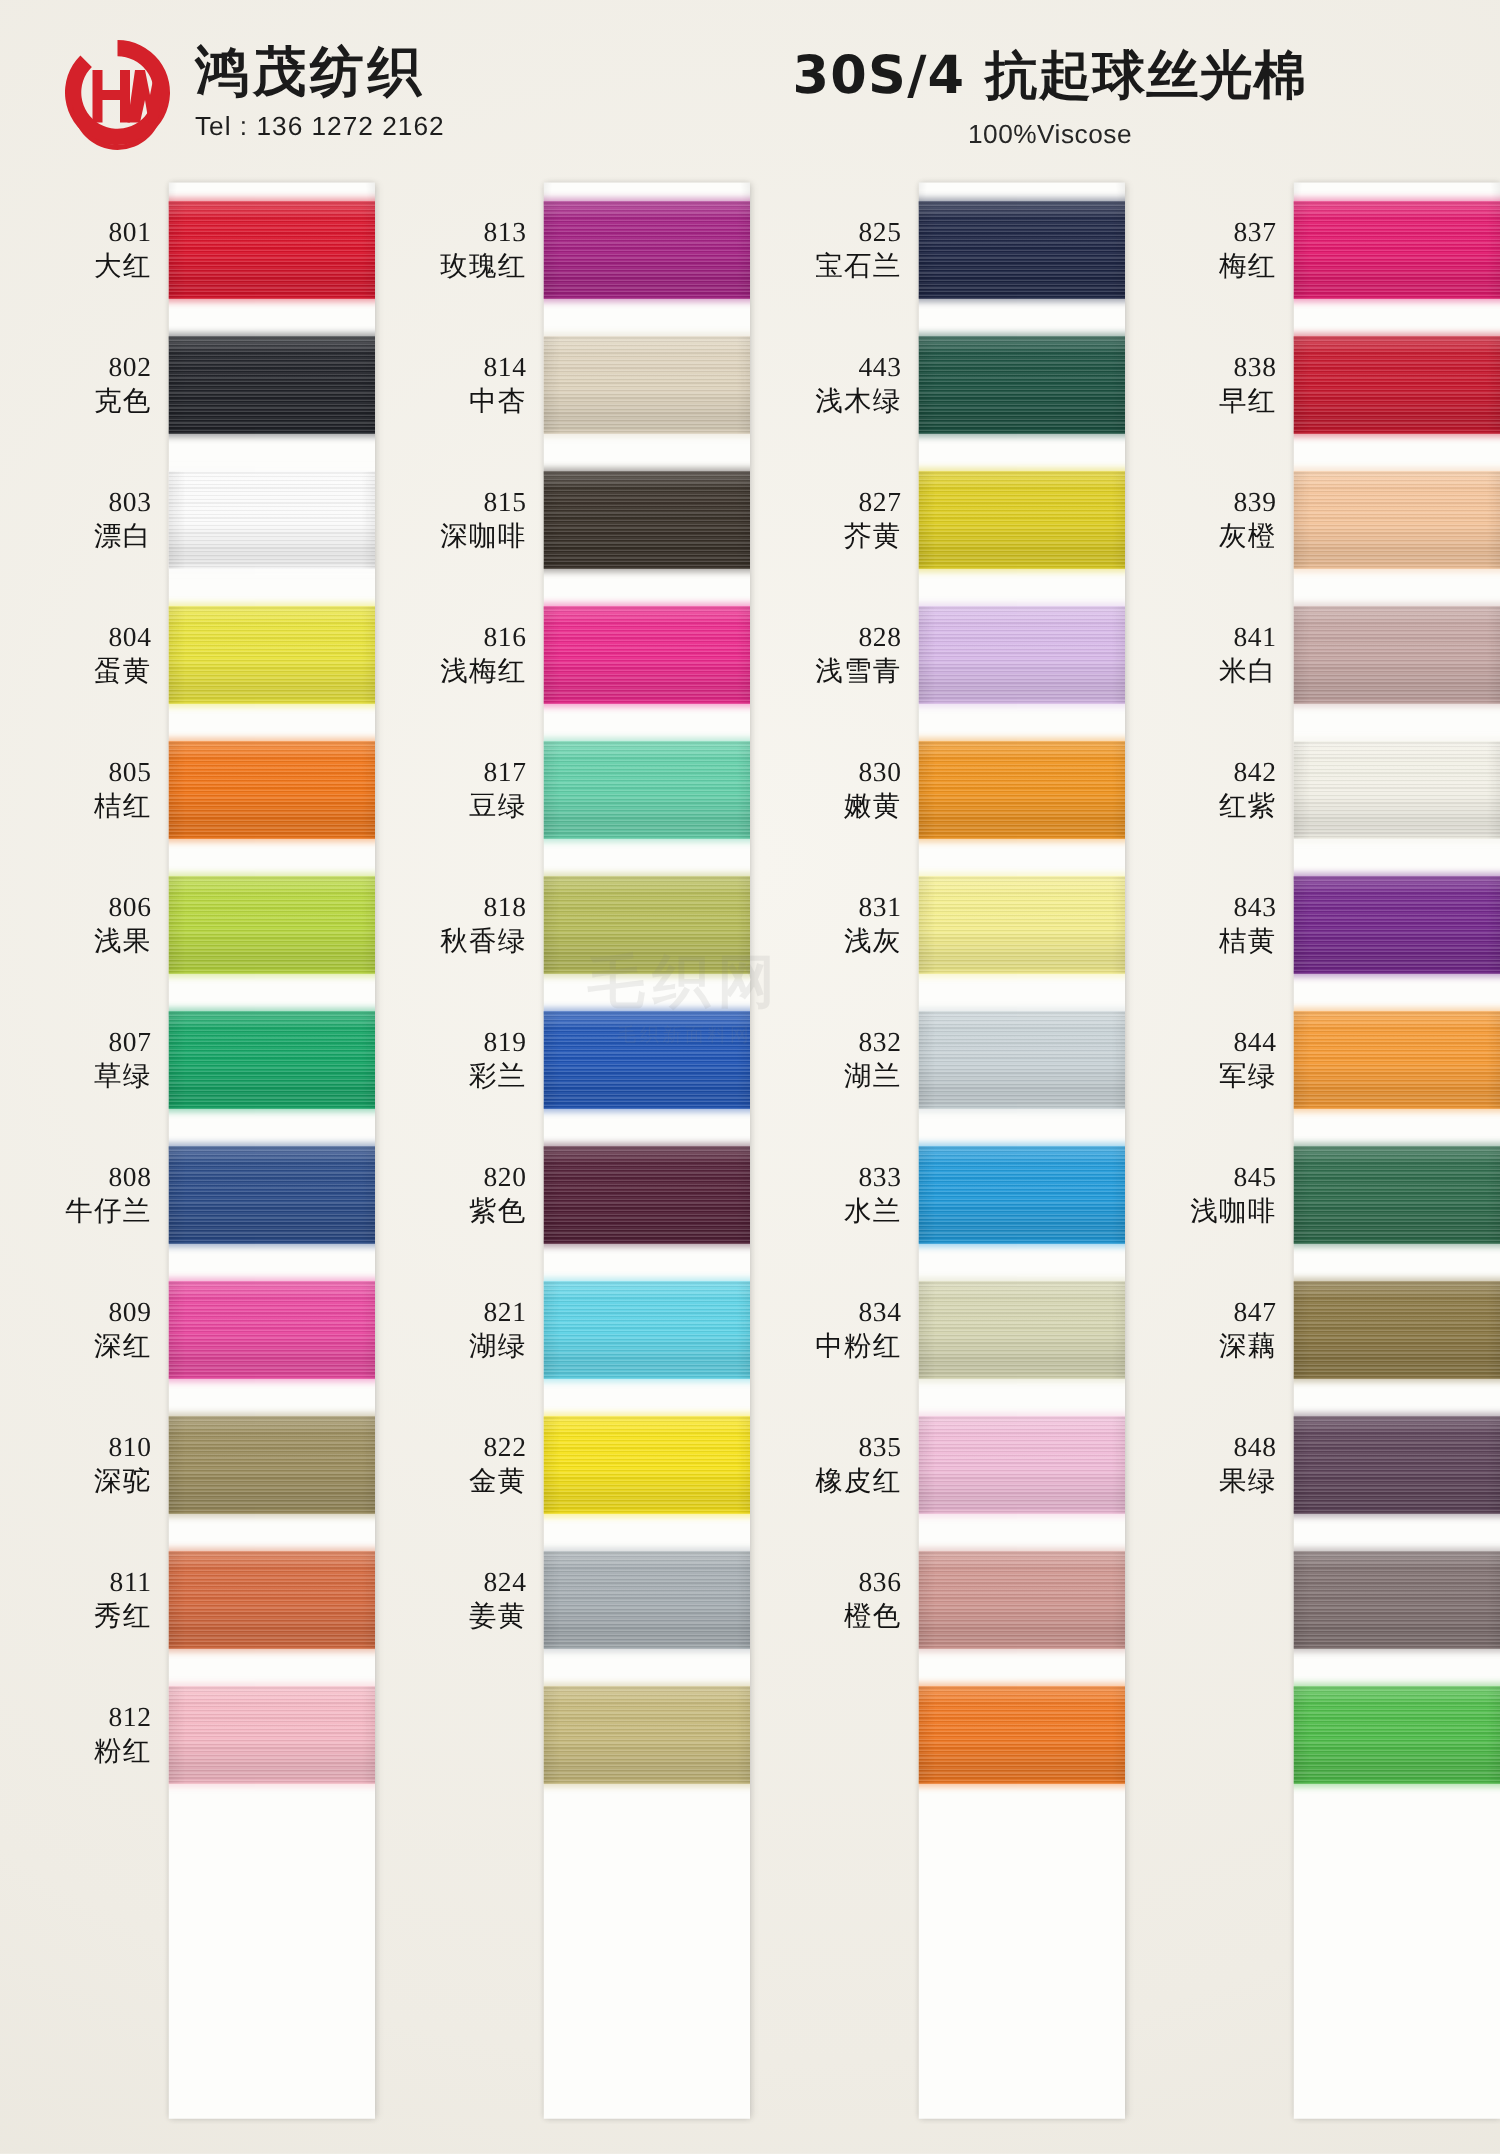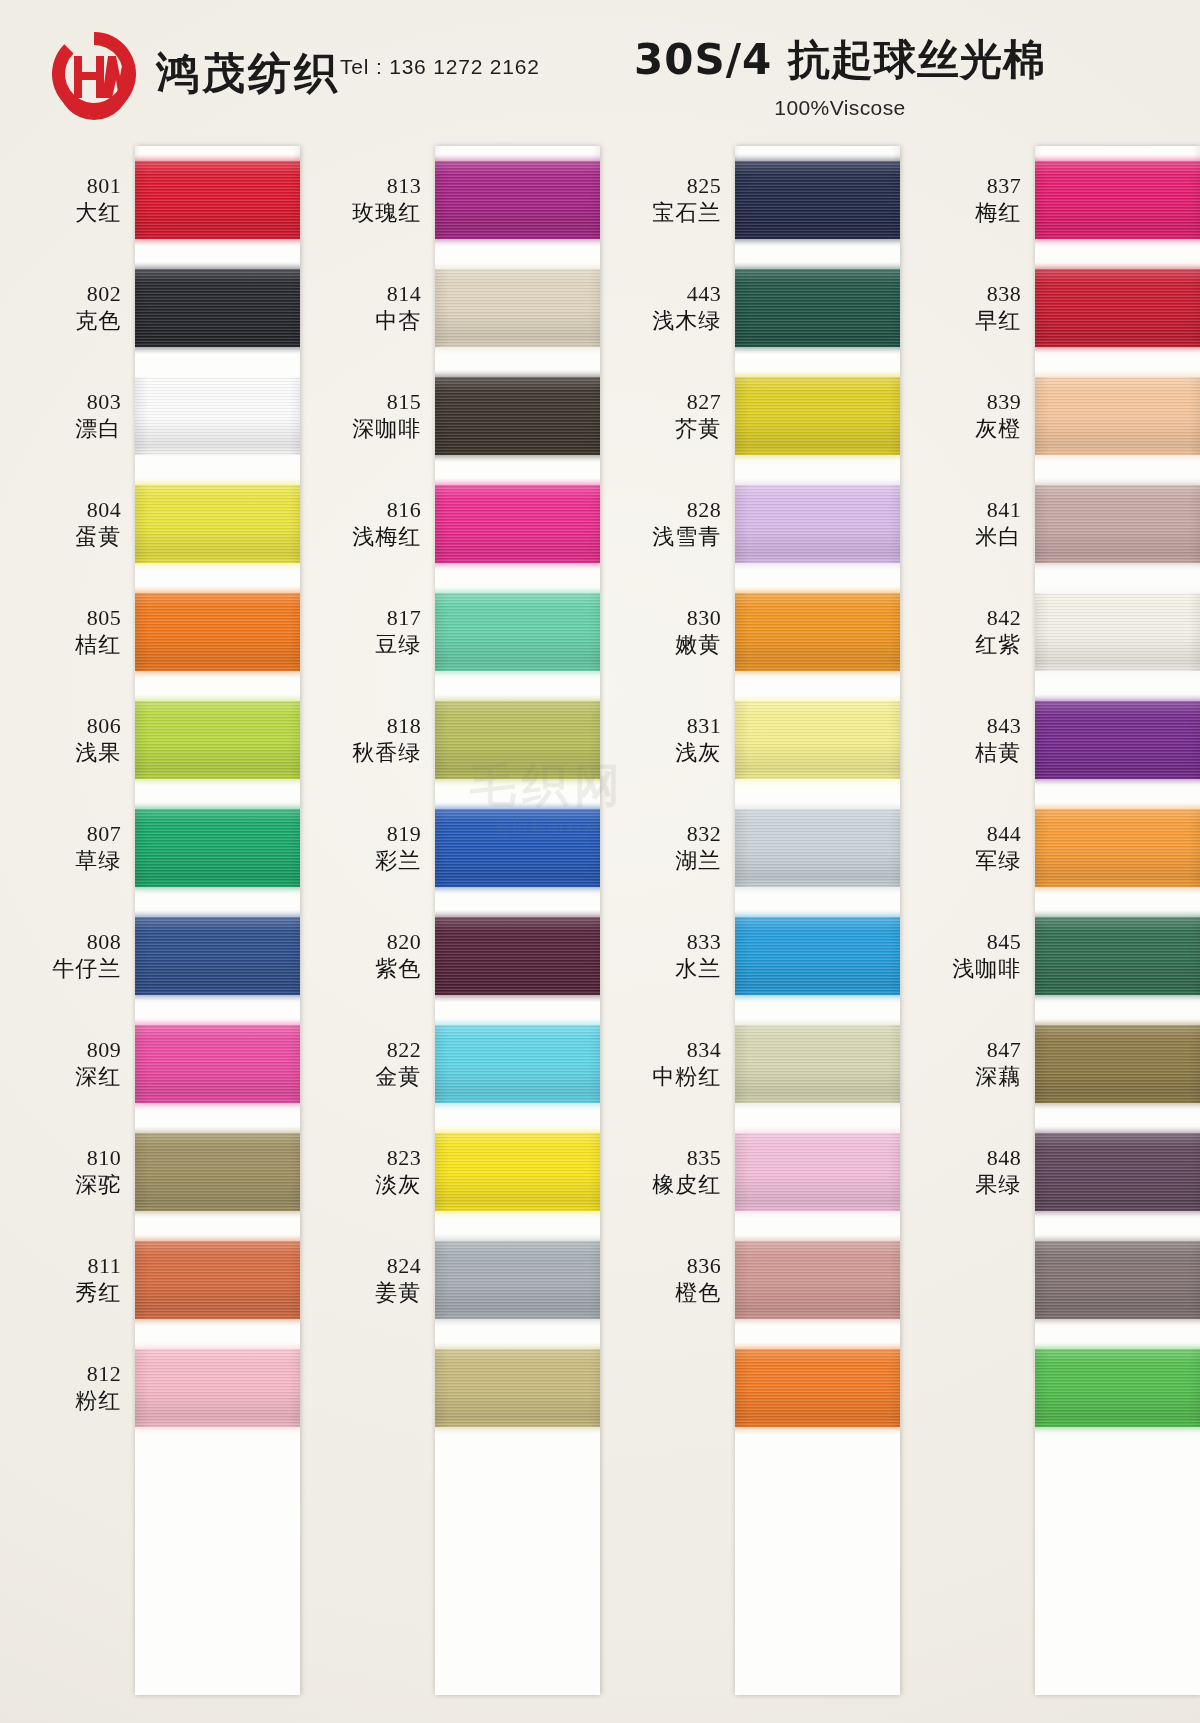--- a/index.html
+++ b/index.html
@@ -20,21 +20,21 @@
     position: absolute; left: 0; top: 0; width: 1200px; height: 140px;
   }
   .brand {
     position: absolute; left: 48px; top: 28px;
     display: flex; align-items: center; gap: 16px;
   }
   .logo-mark {
     position: relative; width: 92px; height: 92px; flex: 0 0 92px;
   }
   .logo-mark svg { display: block; width: 92px; height: 92px; }
-  .brand-text { display: flex; justify-content: center; text-align: right; }
+  .brand-text { display: flex; flex-direction: column; justify-content: center; }
   .brand-name {
     font-family: "DejaVu Sans", "Liberation Sans", sans-serif;
     font-size: 43px; font-weight: bold; color: #1b1b1b;
     letter-spacing: 3px; line-height: 1.15;
   }
   .brand-tel {
     font-size: 21px; color: #1d1d1d; letter-spacing: 0.8px;
     margin-top: 6px; font-weight: 500;
   }
   .title-block {
@@ -311,26 +311,26 @@
           </div>
           <div class="label-cell">
             <div class="lab-code">819</div>
             <div class="lab-name">彩兰</div>
           </div>
           <div class="label-cell">
             <div class="lab-code">820</div>
             <div class="lab-name">紫色</div>
           </div>
           <div class="label-cell">
+            <div class="lab-code">821</div>
+            <div class="lab-name">湖绿</div>
+          </div>
+          <div class="label-cell">
             <div class="lab-code">822</div>
             <div class="lab-name">金黄</div>
-          </div>
-          <div class="label-cell">
-            <div class="lab-code">823</div>
-            <div class="lab-name">淡灰</div>
           </div>
           <div class="label-cell">
             <div class="lab-code">824</div>
             <div class="lab-name">姜黄</div>
           </div>
         </div>
         <div class="card">
           <div class="swatch-cell">
             <div class="swatch" style="background: rgb(163, 34, 131);">
               <div class="swatch-fuzz-top" style="background: linear-gradient(rgba(255, 255, 255, 0) 0%, rgb(163, 34, 131) 100%);"></div>

